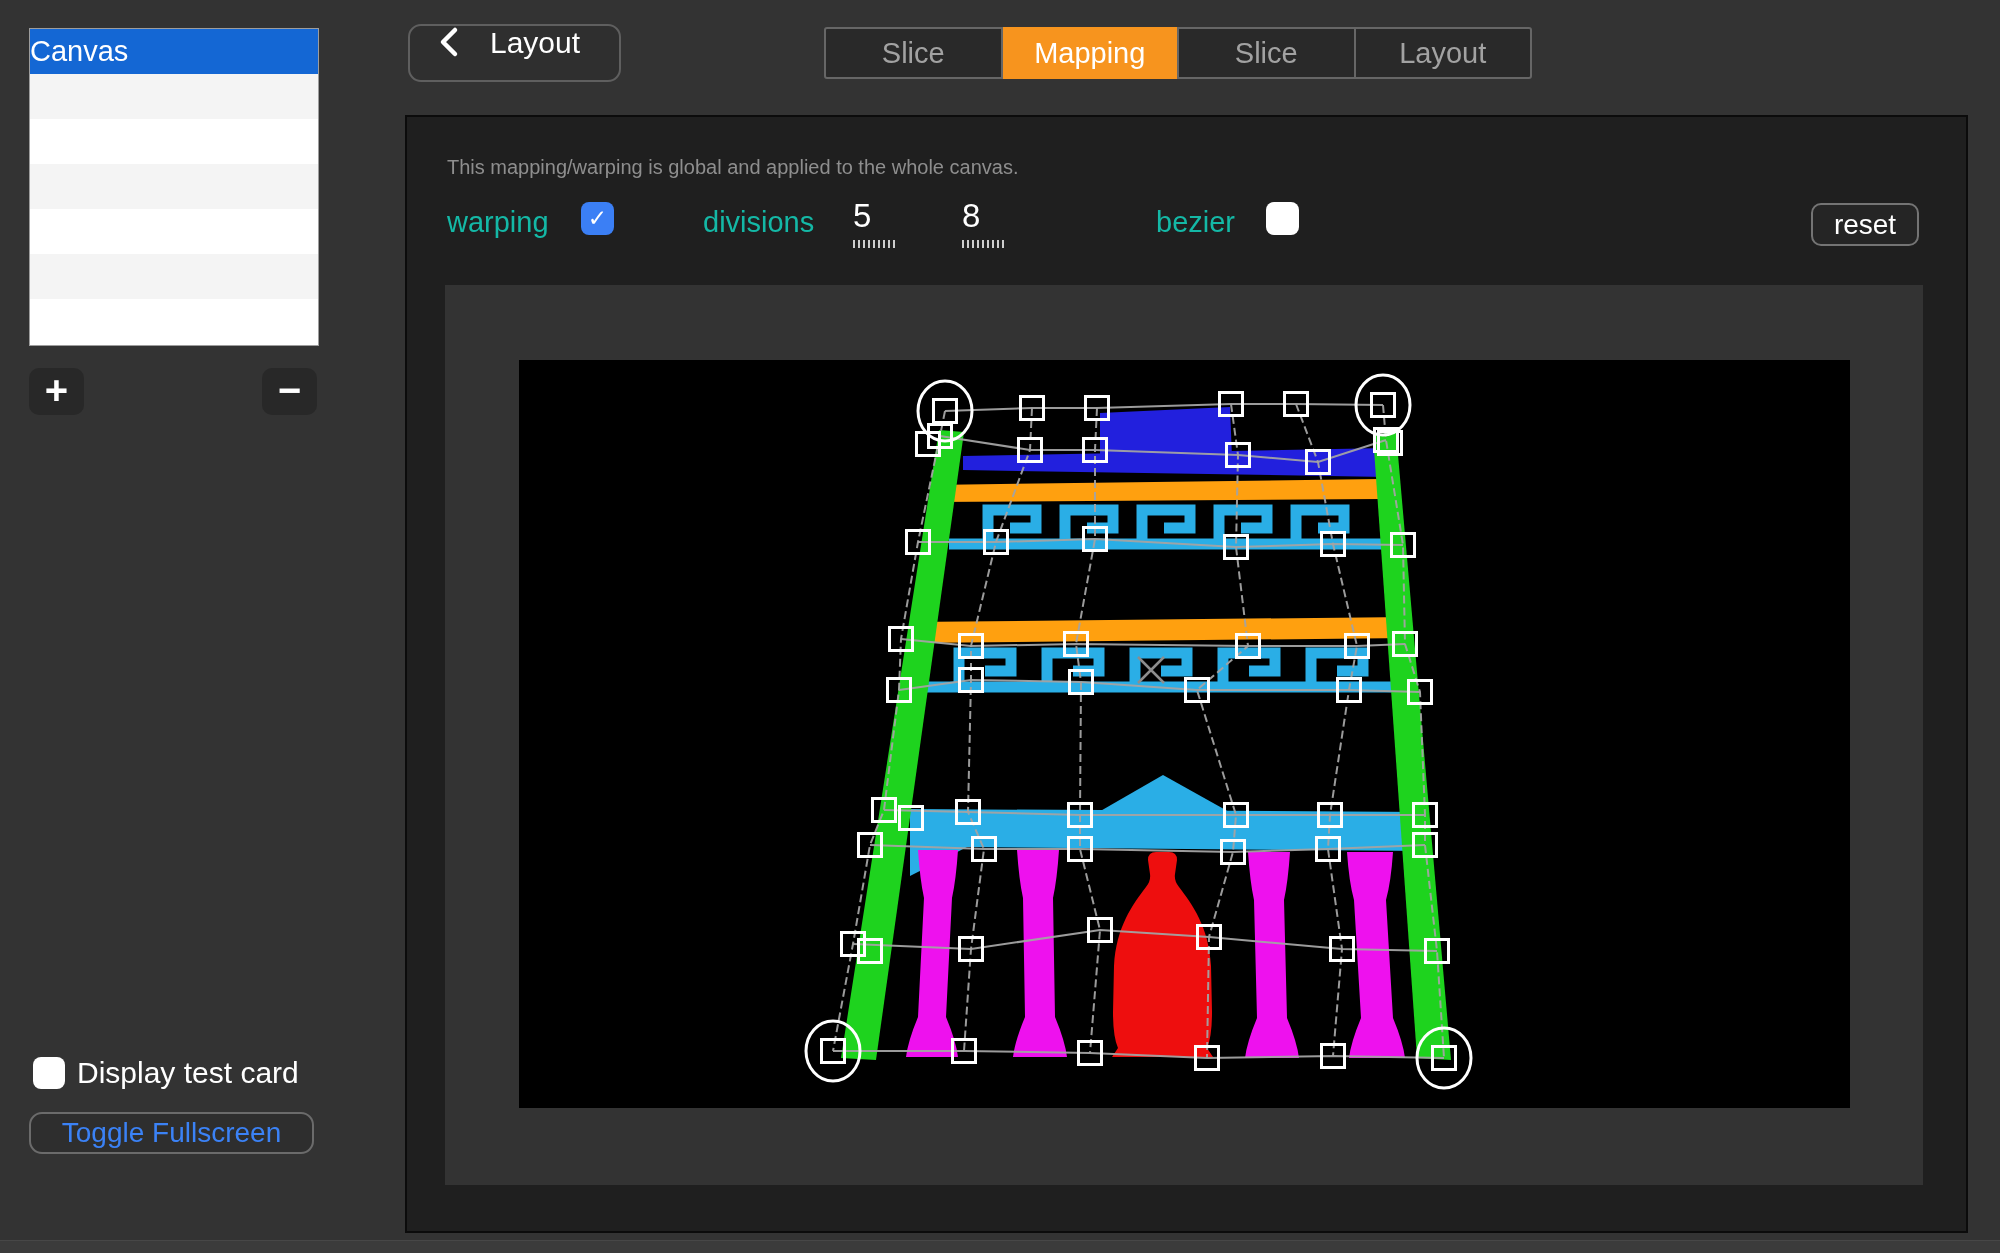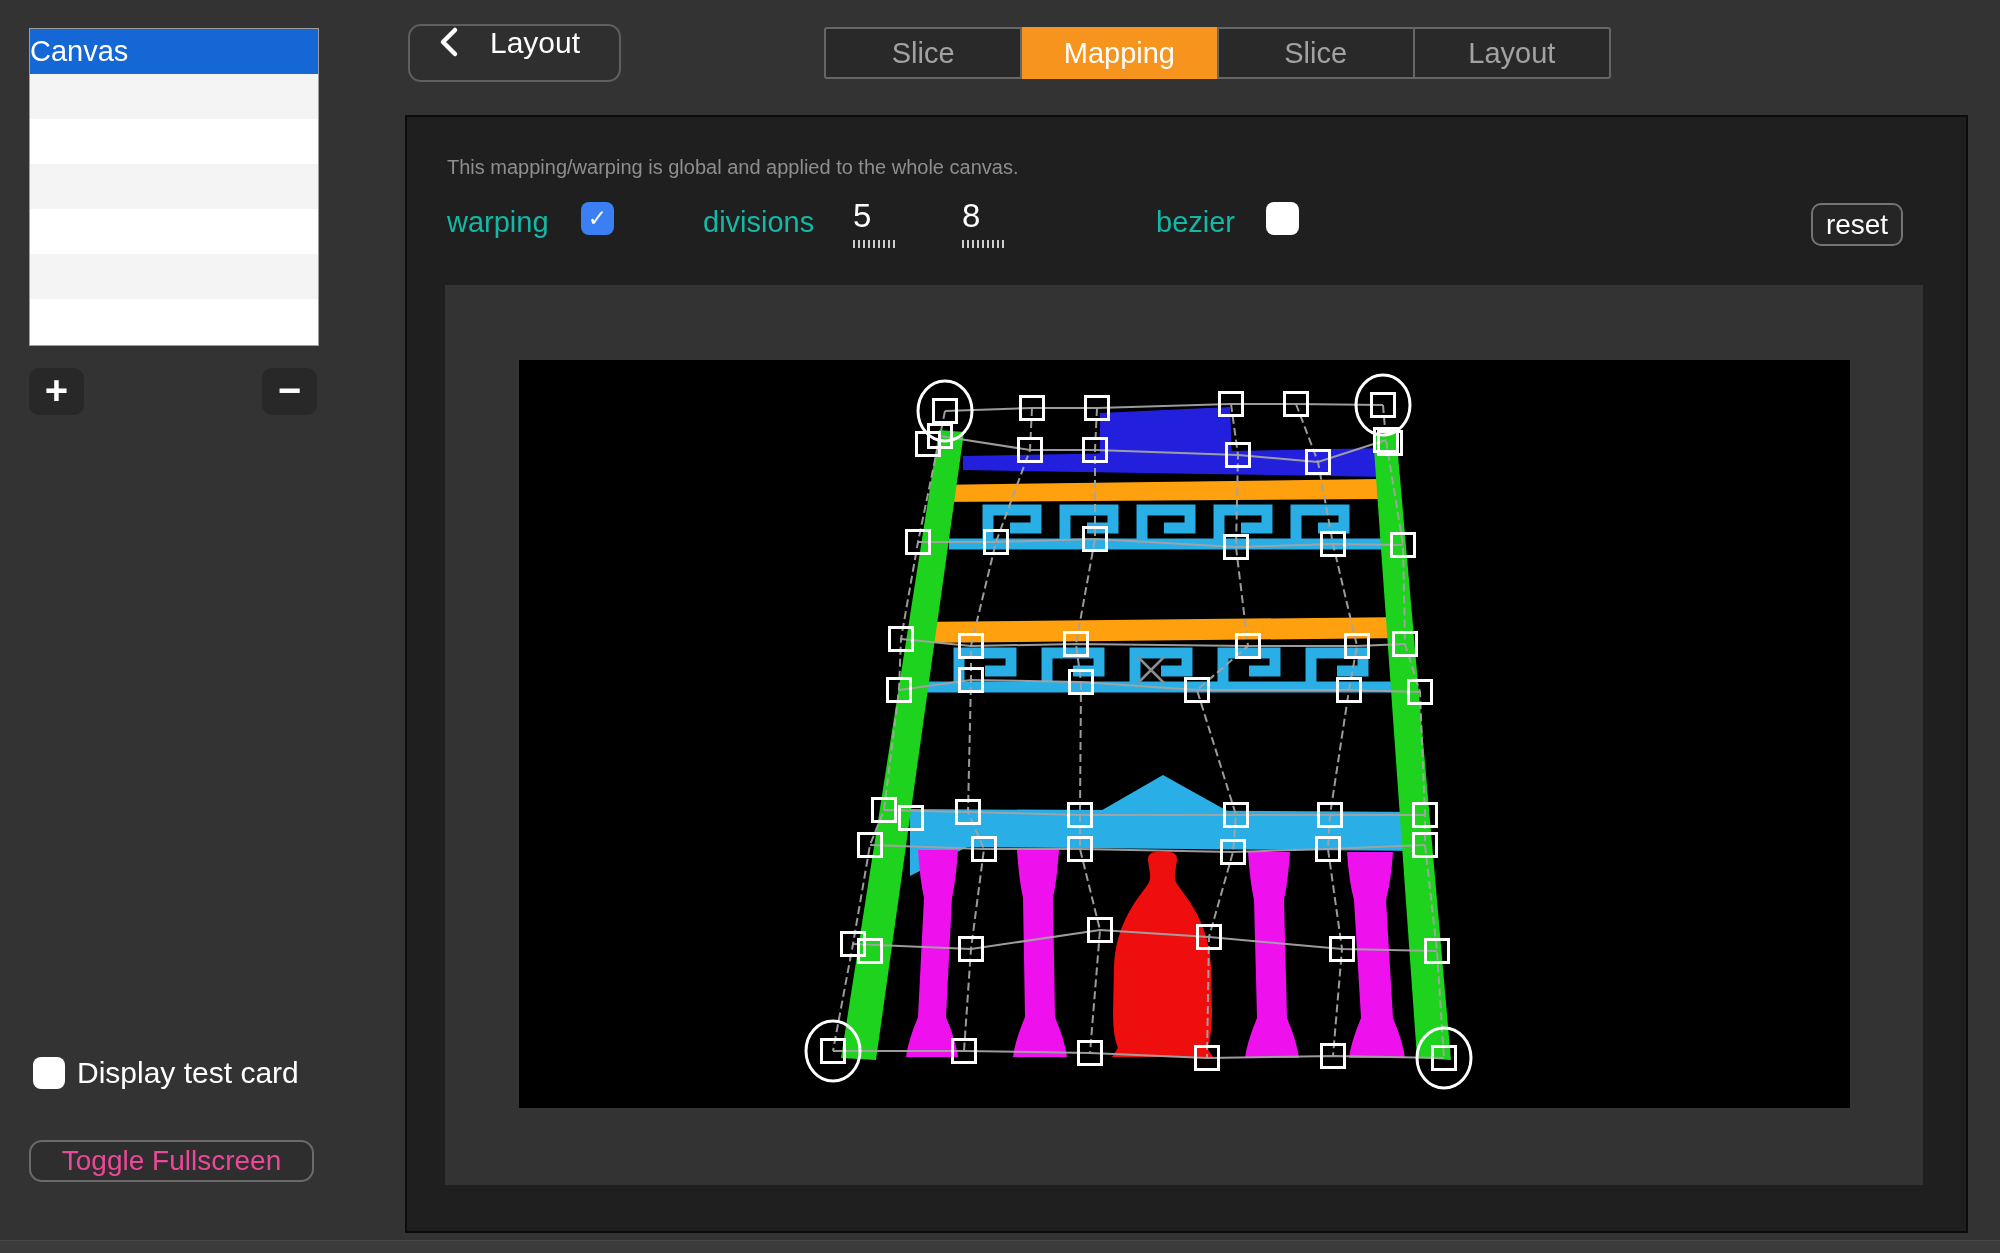--- a/index.html
+++ b/index.html
@@ -13,47 +13,47 @@
   .list-row.sel{color:#ffffff;font-size:29px;line-height:45px;}
   #btn-add,#btn-remove{width:55px;height:47px;background:#282828;border-radius:10px;color:#fff;
     font-size:40px;font-weight:600;display:flex;align-items:center;justify-content:center;line-height:1;padding-bottom:4px;box-sizing:border-box;}
   #btn-add{left:29px;top:368px;}
   #btn-remove{left:262px;top:368px;}
   .checkbox{box-sizing:border-box;border-radius:8px;}
   .checkbox.unchecked{background:#ffffff;}
   .checkbox.checked{display:flex;align-items:center;justify-content:center;color:#fff;font-size:23px;font-weight:700;}
   #testcard-box{left:33px;top:1057px;width:32px;height:32px;}
   #testcard-label{left:77px;top:1057px;font-size:30px;color:#fff;line-height:32px;}
-  #btn-fullscreen{left:29px;top:1140px;width:285px;height:42px;border:2px solid #6b6b6b;border-radius:13px;
-    background:#2e2e2e;color:#ec4899;font-size:28px;display:flex;align-items:center;justify-content:center;box-sizing:border-box;}
+  #btn-fullscreen{left:29px;top:1112px;width:285px;height:42px;border:2px solid #6b6b6b;border-radius:13px;
+    background:#2e2e2e;color:#3b82f6;font-size:28px;display:flex;align-items:center;justify-content:center;box-sizing:border-box;}
 
   
   #btn-layout{left:408px;top:24px;width:213px;height:58px;border:2px solid #5f5f5f;border-radius:13px;background:#2f2f2f;
     display:flex;align-items:flex-start;box-sizing:border-box;color:#fff;font-size:30px;}
   #btn-layout .chev{margin-left:28px;margin-right:30px;display:flex;align-items:center;}
-  #tabbar{left:824px;top:27px;width:787px;height:52px;display:flex;border:2px solid #666666;box-sizing:border-box;border-radius:3px;background:#292929;}
+  #tabbar{left:824px;top:27px;width:708px;height:52px;display:flex;border:2px solid #666666;box-sizing:border-box;border-radius:3px;background:#292929;}
   .tab{flex:1;display:flex;align-items:center;justify-content:center;font-size:29px;color:#a2a2a2;border-right:2px solid #666666;box-sizing:border-box;}
   .tab:last-child{border-right:none;}
   .tab.active{color:#ffffff;margin:-2px 0 -2px 0;text-align:center;}
 
   
   #panel{left:405px;top:115px;width:1563px;height:1118px;background:#1f1f1f;border:2px solid #0b0b0b;box-sizing:border-box;}
   #desc{left:447px;top:156px;font-size:20px;color:#8e8e8e;}
   .ctl-label{font-size:29px;color:#14b8a6;}
   #lbl-warping{left:447px;top:206px;}
   #cb-warping{left:581px;top:202px;width:33px;height:33px;}
   #lbl-divisions{left:703px;top:206px;}
   .numfield{font-size:33px;color:#ffffff;}
   #num-div-a{left:853px;top:197px;}
   #num-div-b{left:962px;top:197px;}
   .ticks{width:44px;height:8px;margin-top:5px;
     background:repeating-linear-gradient(90deg,#cdcdcd 0 2px,transparent 2px 5px);}
   #lbl-bezier{left:1156px;top:206px;}
   #cb-bezier{left:1266px;top:202px;width:33px;height:33px;}
-  #btn-reset{left:1811px;top:203px;width:92px;height:43px;border:2px solid #747474;border-radius:10px;background:#252525;
+  #btn-reset{left:1811px;top:203px;width:108px;height:43px;border:2px solid #747474;border-radius:10px;background:#252525;
     color:#fff;font-size:28px;display:flex;align-items:center;justify-content:center;box-sizing:border-box;}
   #stage{left:445px;top:285px;width:1478px;height:900px;background:#333333;}
   #mapcanvas{left:519px;top:360px;width:1331px;height:748px;background:#000;}
   #bottom-strip{left:0;top:1240px;width:2000px;height:13px;background:#3b3b3b;border-top:1px solid #474747;box-sizing:border-box;}
 </style>
 </head>
 <body>
 
 <div id="root">
 

